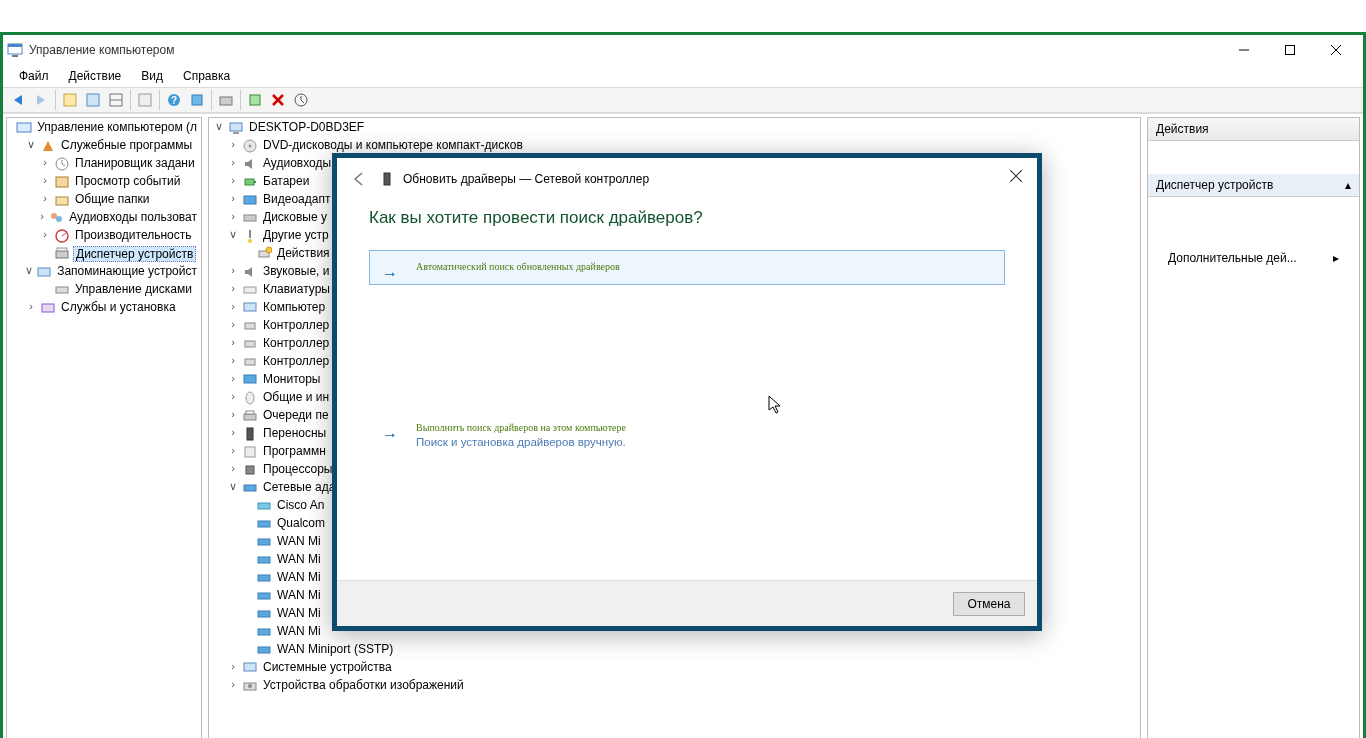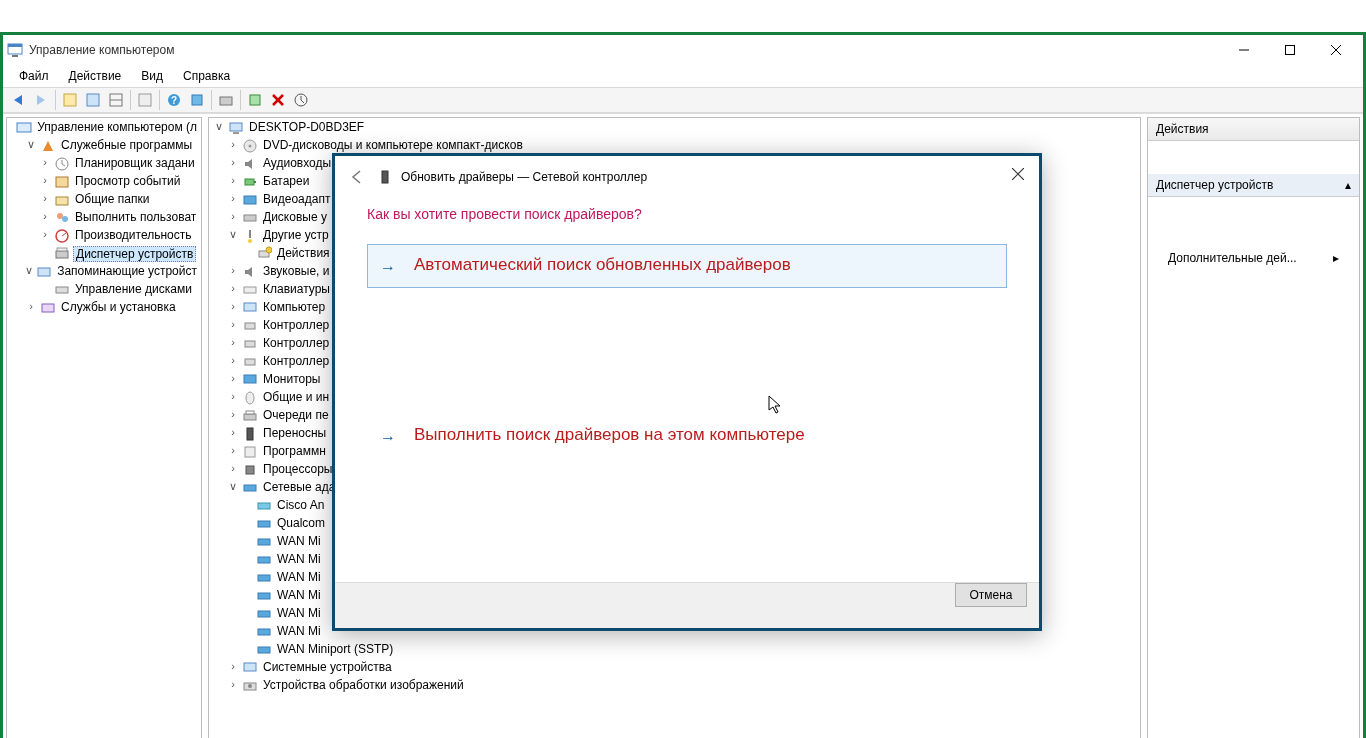--- a/index.html
+++ b/index.html
@@ -38,34 +38,34 @@
 .node .twisty { width: 12px; text-align: center; font-size: 11px; color: #555; cursor: default; }
 .node .nicon { width: 16px; height: 16px; display: inline-flex; align-items: center; justify-content: center; }
 .node .nlabel { padding: 0 2px; }
 .node.selected .nlabel { background: #cde8ff; border: 1px dotted #77a; padding: 0 2px; }
 
 .pane-left::-webkit-scrollbar, .pane-center::-webkit-scrollbar { height: 16px; width:16px; }
 .pane-left::-webkit-scrollbar-track { background: #f0f0f0; }
 .pane-left::-webkit-scrollbar-thumb { background: #c1c1c1; }
 
 
-.dialog { position: absolute; left: 332px; top: 153px; width: 710px; height: 478px; background: #fff; border: 3px solid #0c4a6e; box-shadow: 0 4px 24px rgba(0,0,0,.3); display:flex; flex-direction:column; }
+.dialog { position: absolute; left: 332px; top: 153px; width: 710px; height: 478px; background: #fff; border: 5px solid #0c4a6e; box-shadow: 0 4px 24px rgba(0,0,0,.3); display:flex; flex-direction:column; }
 .dialog-hdr { height: 42px; display:flex; align-items:center; padding: 0 10px; }
 .dialog-hdr .back { width:24px; height:24px; display:flex; align-items:center; justify-content:center; color:#555; margin-right:8px; }
 .dialog-hdr .dicon { width:16px; height:16px; margin-right:8px; }
 .dialog-hdr .dtitle { font-size: 12px; }
 .dialog-close { position:absolute; right:6px; top:6px; width:30px; height:24px; display:flex; align-items:center; justify-content:center; }
 .dialog-body { flex:1; padding: 0 32px 12px 32px; }
-.dialog-q { color: #be185d; font-size: 14px; margin: 8px 0 22px 0; }
+.dialog-q { color: #14532d; font-size: 17px; margin: 8px 0 22px 0; }
 .opt { border: 1px solid transparent; padding: 10px 12px 10px 46px; position:relative; margin-bottom: 6px; cursor:default; }
 .opt.highlight { border: 1px solid #8db7e3; background: #eef6fd; }
 .opt .arrow { position:absolute; left:12px; top:12px; color:#0a64a4; font-size:16px; }
-.opt .ot { color: #b91c1c; font-size: 17px; margin-bottom: 2px; }
+.opt .ot { color: #4d7c0f; font-size: 10px; margin-bottom: 2px; font-family: Liberation Serif, serif; }
 .opt .od { color: #4b7bb3; font-size: 11.5px; line-height: 1.35; }
-.dialog-footer { height: 46px; background: #f0f0f0; border-top: 1px solid #ddd; display:flex; align-items:flex-start; justify-content:flex-end; padding: 0 12px; }
+.dialog-footer { height: 46px; background: #f0f0f0; border-top: 1px solid #ddd; display:flex; align-items:center; justify-content:flex-end; padding: 0 12px; }
 .btn { min-width: 72px; height: 24px; background: #e1e1e1; border: 1px solid #adadad; font-size: 12px; padding: 0 12px; }
 
 .cursor { position:absolute; left:768px; top:395px; pointer-events:none; font-size:16px; color:#000; }
 
 svg { display:block; }
 </style>
 </head>
 <body>
 
 <div class="window">
@@ -239,21 +239,21 @@
                     </li>
                   <li>
                       <div class="node">
                         <span class="twisty">›</span>
                         <span class="nicon">
                           <svg width="16" height="16">
                             <circle cx="6" cy="6" r="3" fill="#e8a17a"></circle>
                             <circle cx="11" cy="9" r="3" fill="#7ab8e8"></circle>
                           </svg>
                         </span>
-                        <span class="nlabel">Выполнить пользоват</span>
+                        <span class="nlabel">Аудиовходы пользоват</span>
                       </div>
                     </li>
                   <li>
                       <div class="node">
                         <span class="twisty">›</span>
                         <span class="nicon">
                           <svg width="16" height="16">
                             <circle cx="8" cy="8" r="6" fill="none" stroke="#d04040" stroke-width="1.5"></circle>
                             <line x1="8" y1="8" x2="12" y2="5" stroke="#d04040"></line>
                           </svg>
@@ -730,20 +730,21 @@
     <div class="opt highlight">
       <span class="arrow">→</span>
       <div class="ot">Автоматический поиск обновленных драйверов</div>
     </div>
 
     <div style="height:120px"></div>
 
     <div class="opt">
       <span class="arrow">→</span>
       <div class="ot">Выполнить поиск драйверов на этом компьютере</div>
+      <div class="od">Поиск и установка драйверов вручную.</div>
     </div>
   </div>
   <div class="dialog-footer">
     <button class="btn">Отмена</button>
   </div>
 </div>
 
 <div class="cursor">
   <svg width="16" height="20">
       <path d="M1 1 L1 15 L5 12 L8 18 L10 17 L7 11 L12 11 Z" fill="#fff" stroke="#000"></path>

